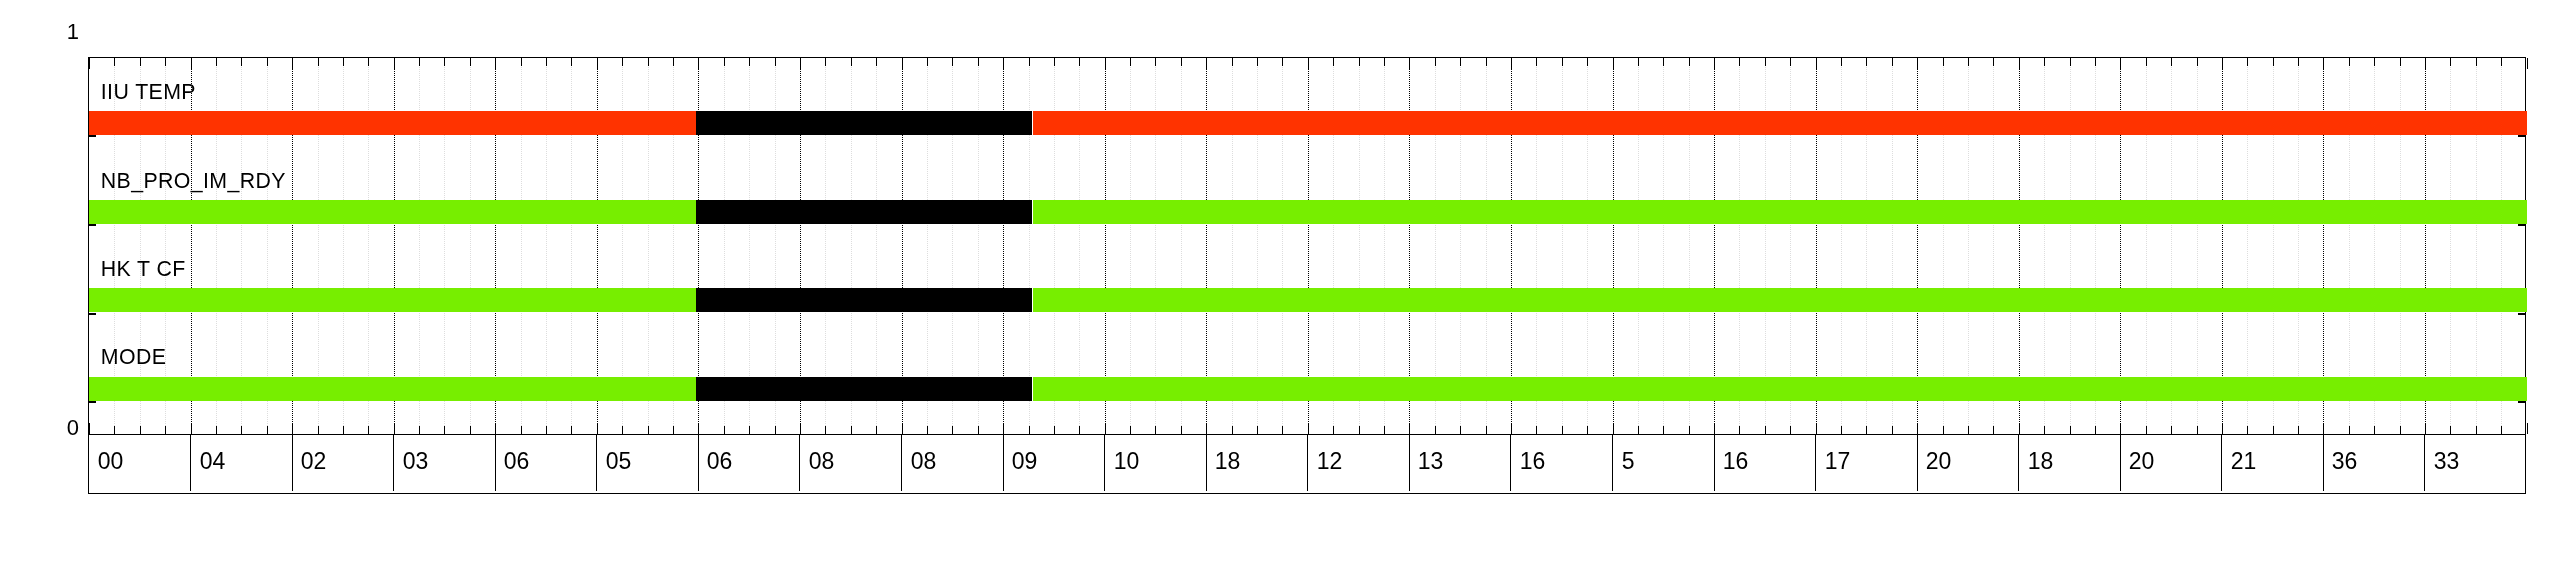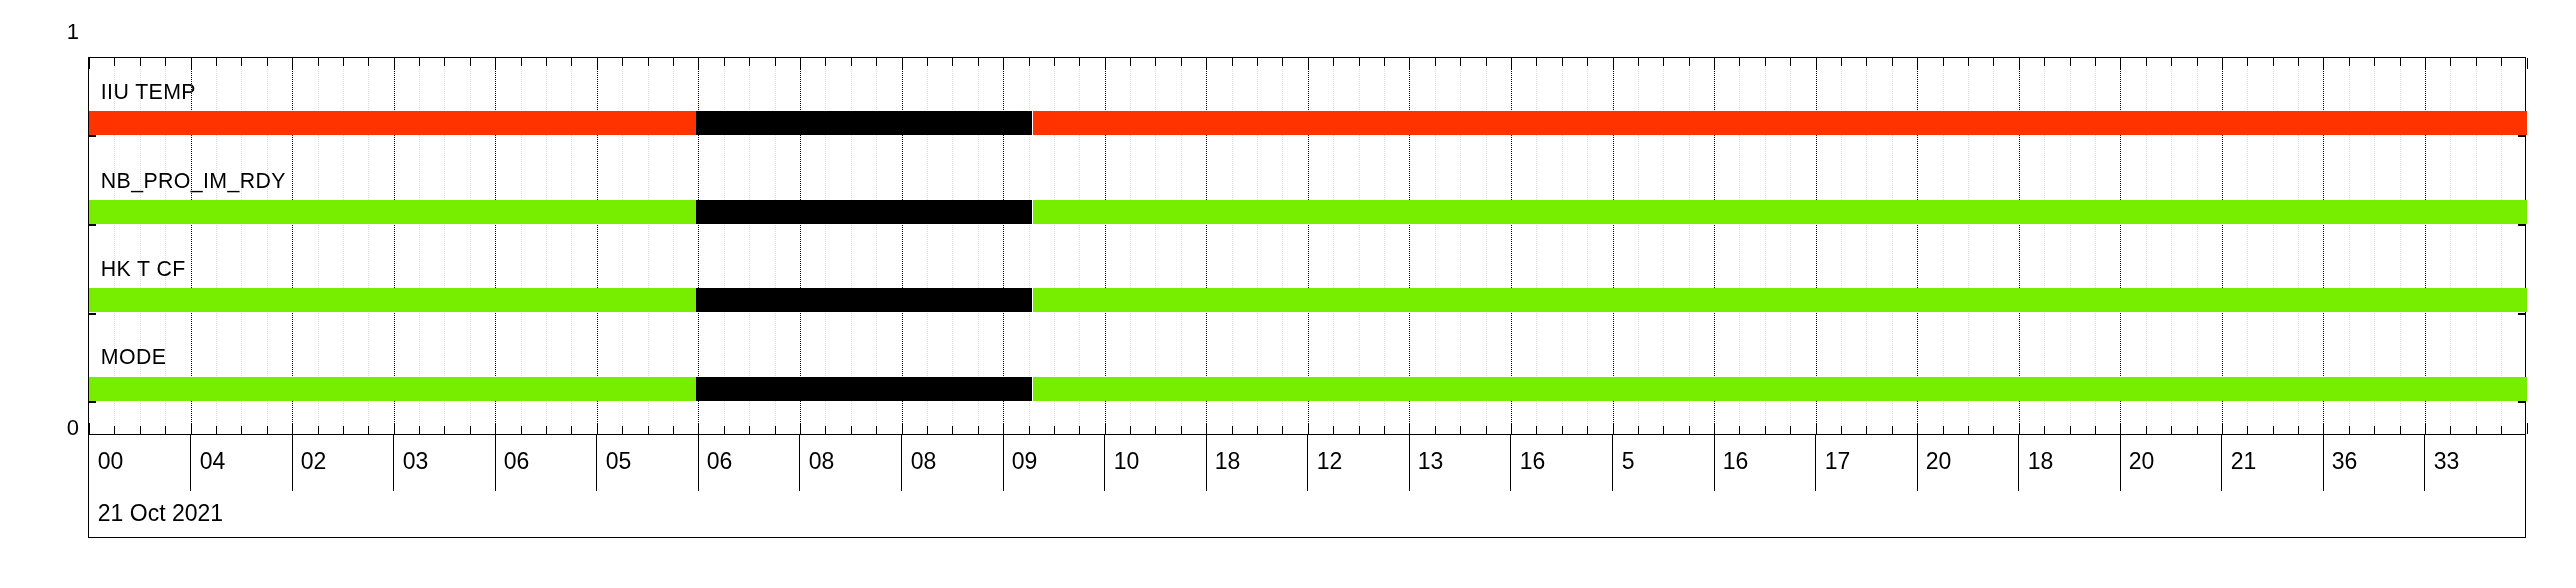--- a/index.html
+++ b/index.html
@@ -538,18 +538,15 @@
         <span>21</span>
       </div>
       <div class="hour-cell" style="left: 2234px; width: 102px;">
         <span>36</span>
       </div>
       <div class="hour-cell" style="left: 2336px; width: 102px;">
         <span>33</span>
       </div>
     </div>
 
-  <div class="date-strip">
-    <span>21 Oct 2021</span>
-  </div>
 
 </div>
 
 
 </body></html>

